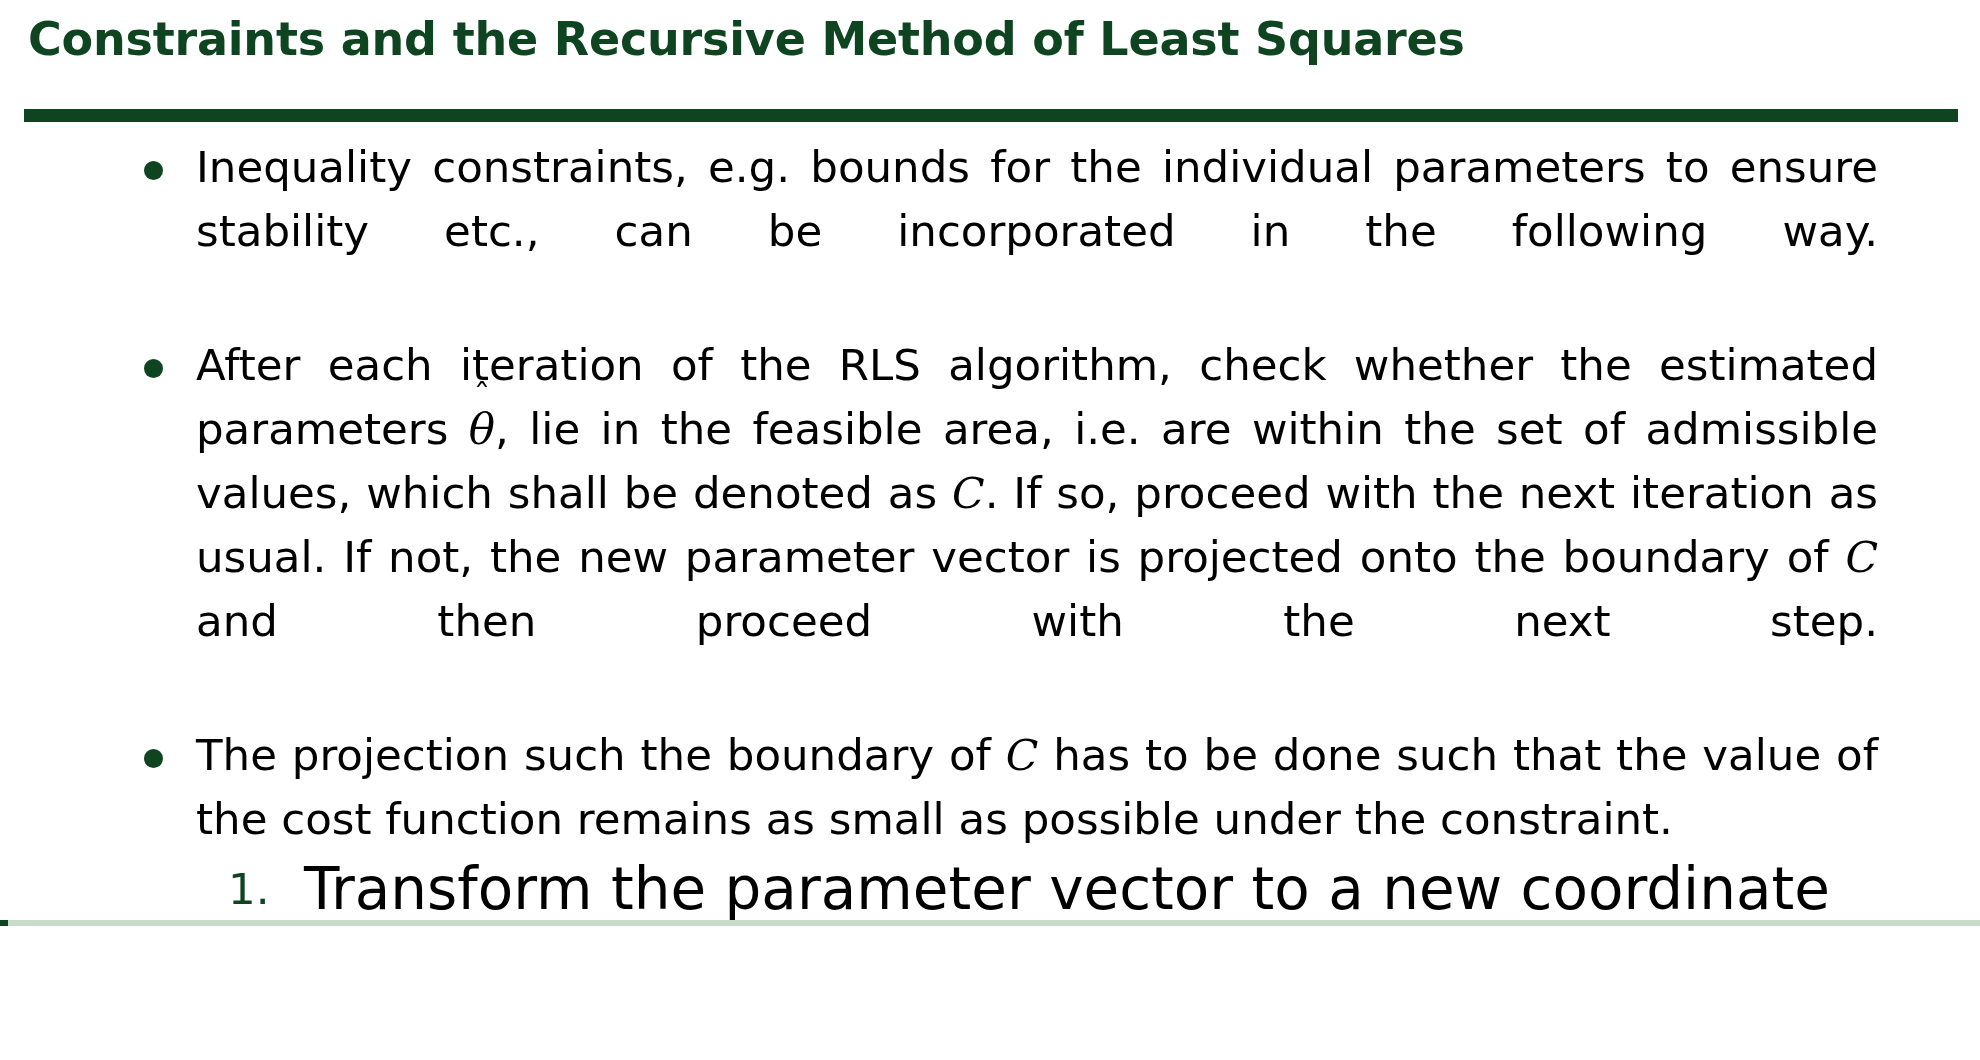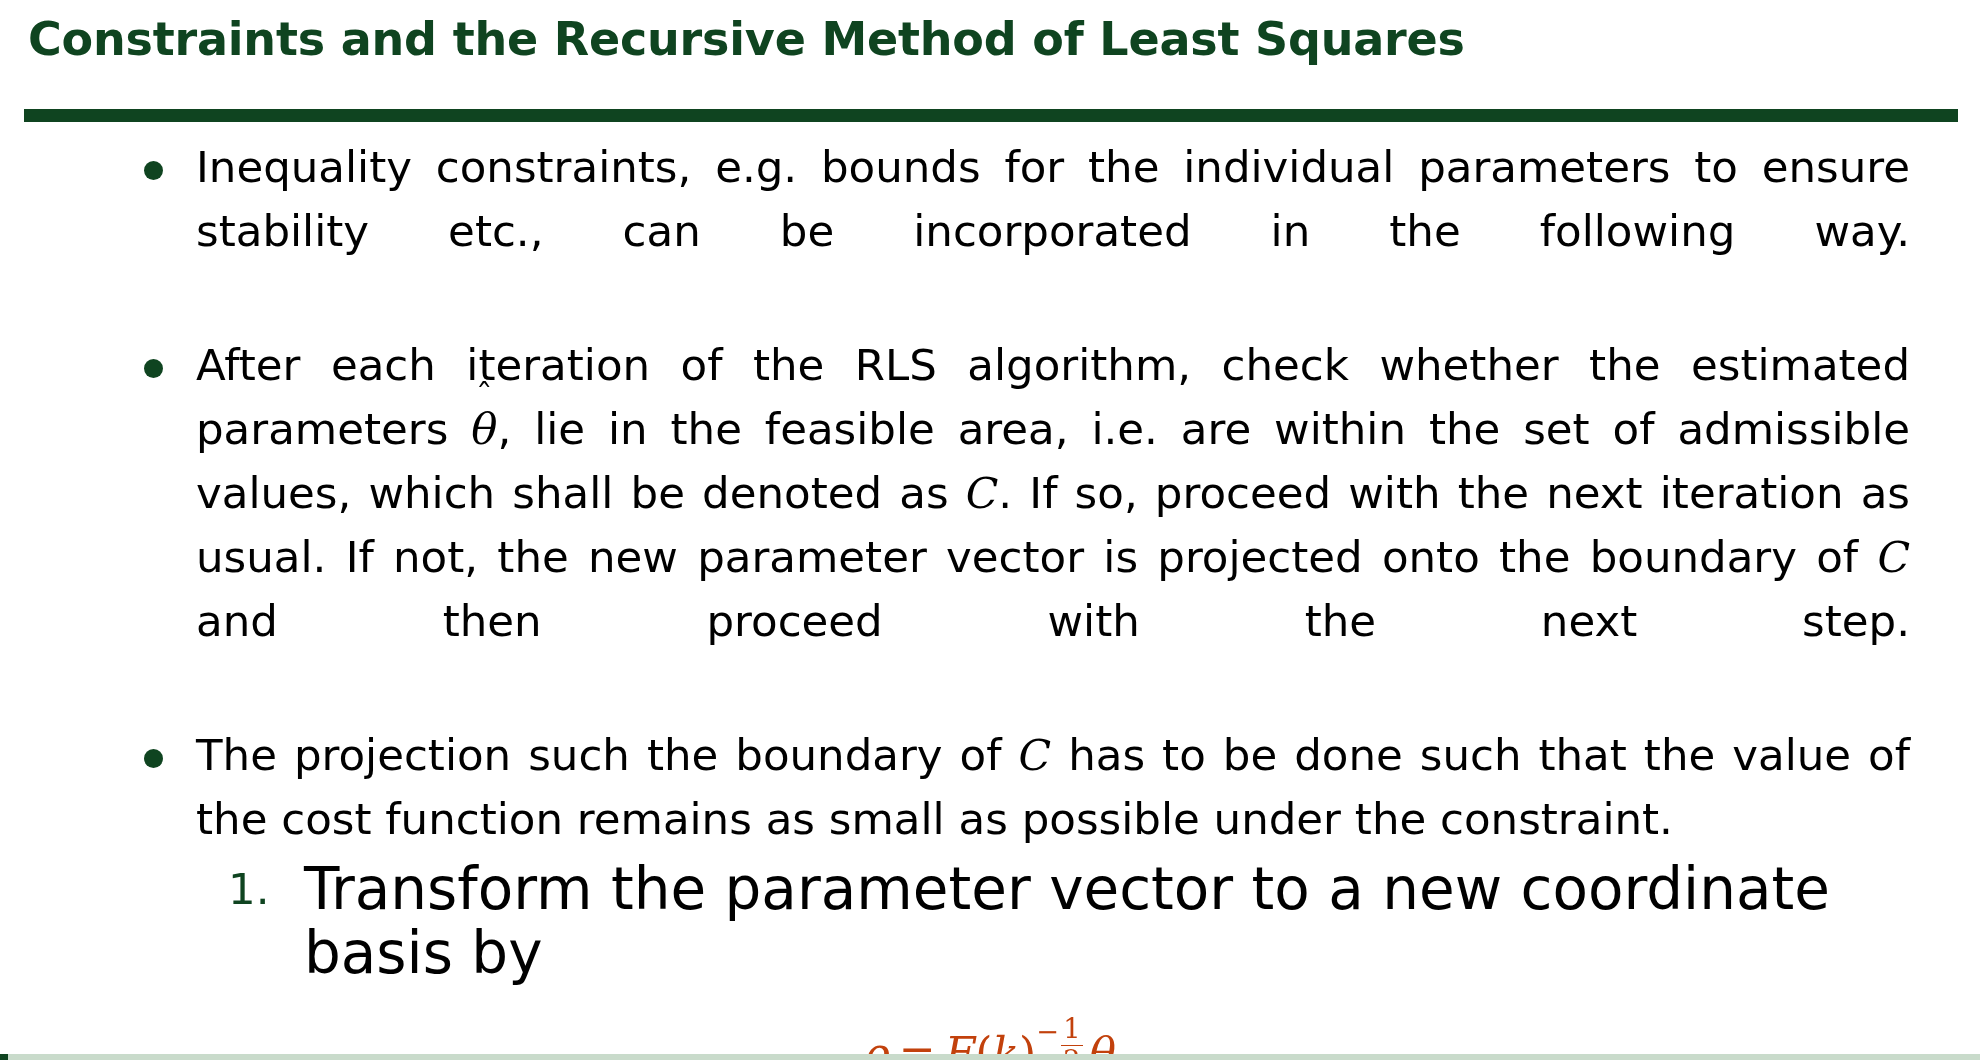--- a/index.html
+++ b/index.html
@@ -4,21 +4,21 @@
 <style>
   html, body {
     margin: 0;
     padding: 0;
     background: #ffffff;
   }
 
   #slide {
     position: relative;
     width: 1980px;
-    height: 1060px;
+    height: 926px;
     background: #ffffff;
     overflow: hidden;
     font-family: "DejaVu Sans", sans-serif;
     color: #000000;
   }
 
   
   #title-block {
     position: absolute;
     left: 0;
@@ -53,21 +53,21 @@
     position: absolute;
     left: 0;
     top: 135px;
     width: 1980px;
   }
 
   .bullet-item {
     position: relative;
     margin: 0 0 6px 0;
     padding-left: 196px;
-    padding-right: 70px;
+    padding-right: 102px;
   }
 
   .bullet-dot {
     position: absolute;
     left: 144px;
     top: 26px;
     width: 19px;
     height: 19px;
     border-radius: 50%;
     background: #0F4420;

